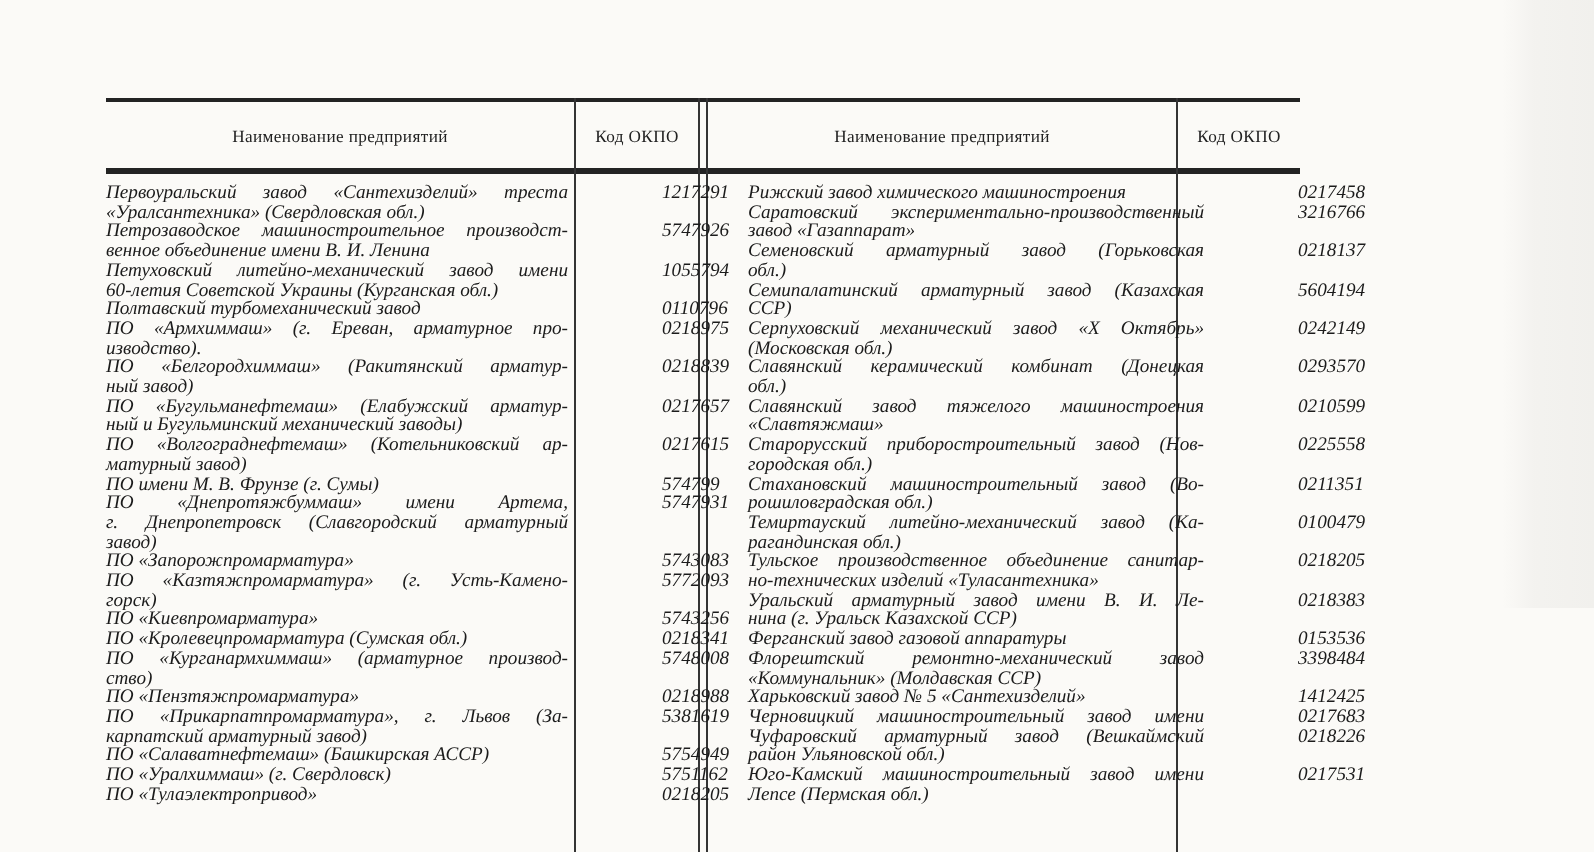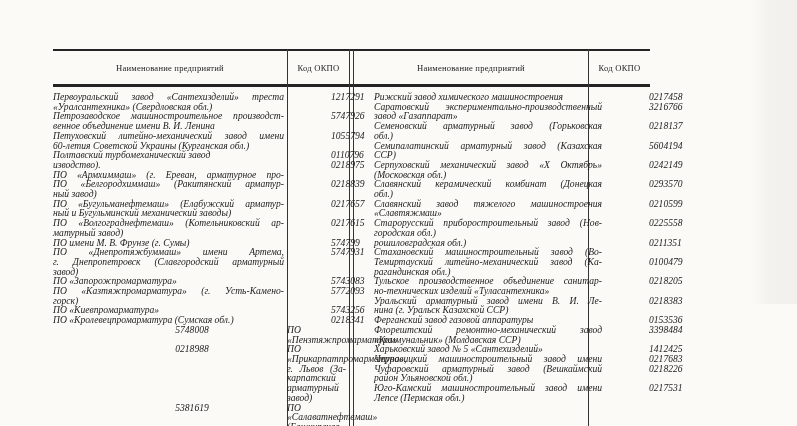--- a/index.html
+++ b/index.html
@@ -109,22 +109,22 @@
         <div class="cell-name">
           <div class="line jl">Петуховский литейно-механический завод имени</div>
           <div class="line">60-летия Советской Украины (Курганская обл.)</div>
         </div>
         <div class="cell-code">1055794</div>
         <div class="cell-name">
           <div class="line">Полтавский турбомеханический завод</div>
         </div>
         <div class="cell-code">0110796</div>
         <div class="cell-name">
+          <div class="line jl">ПО «Армхиммаш» (г. Ереван, арматурное про-</div>
           <div class="line">изводство).</div>
-          <div class="line jl">ПО «Армхиммаш» (г. Ереван, арматурное про-</div>
         </div>
         <div class="cell-code">0218975</div>
         <div class="cell-name">
           <div class="line jl">ПО «Белгородхиммаш» (Ракитянский арматур-</div>
           <div class="line">ный завод)</div>
         </div>
         <div class="cell-code">0218839</div>
         <div class="cell-name">
           <div class="line jl">ПО «Бугульманефтемаш» (Елабужский арматур-</div>
           <div class="line">ный и Бугульминский механический заводы)</div>
@@ -155,20 +155,24 @@
         </div>
         <div class="cell-code">5772093</div>
         <div class="cell-name">
           <div class="line">ПО «Киевпромарматура»</div>
         </div>
         <div class="cell-code">5743256</div>
         <div class="cell-name">
           <div class="line">ПО «Кролевецпромарматура (Сумская обл.)</div>
         </div>
         <div class="cell-code">0218341</div>
+        <div class="cell-name">
+          <div class="line jl">ПО «Курганармхиммаш» (арматурное производ-</div>
+          <div class="line">ство)</div>
+        </div>
         <div class="cell-code">5748008</div>
         <div class="cell-name">
           <div class="line">ПО «Пензтяжпромарматура»</div>
         </div>
         <div class="cell-code">0218988</div>
         <div class="cell-name">
           <div class="line jl">ПО «Прикарпатпромарматура», г. Львов (За-</div>
           <div class="line">карпатский арматурный завод)</div>
         </div>
         <div class="cell-code">5381619</div>
@@ -219,22 +223,22 @@
           <div class="line jl">Славянский завод тяжелого машиностроения</div>
           <div class="line">«Славтяжмаш»</div>
         </div>
         <div class="cell-code">0210599</div>
         <div class="cell-name">
           <div class="line jl">Старорусский приборостроительный завод (Нов-</div>
           <div class="line">городская обл.)</div>
         </div>
         <div class="cell-code">0225558</div>
         <div class="cell-name">
+          <div class="line jl">Стахановский машиностроительный завод (Во-</div>
           <div class="line">рошиловградская обл.)</div>
-          <div class="line jl">Стахановский машиностроительный завод (Во-</div>
         </div>
         <div class="cell-code">0211351</div>
         <div class="cell-name">
           <div class="line jl">Темиртауский литейно-механический завод (Ка-</div>
           <div class="line">рагандинская обл.)</div>
         </div>
         <div class="cell-code">0100479</div>
         <div class="cell-name">
           <div class="line jl">Тульское производственное объединение санитар-</div>
           <div class="line">но-технических изделий «Туласантехника»</div>

